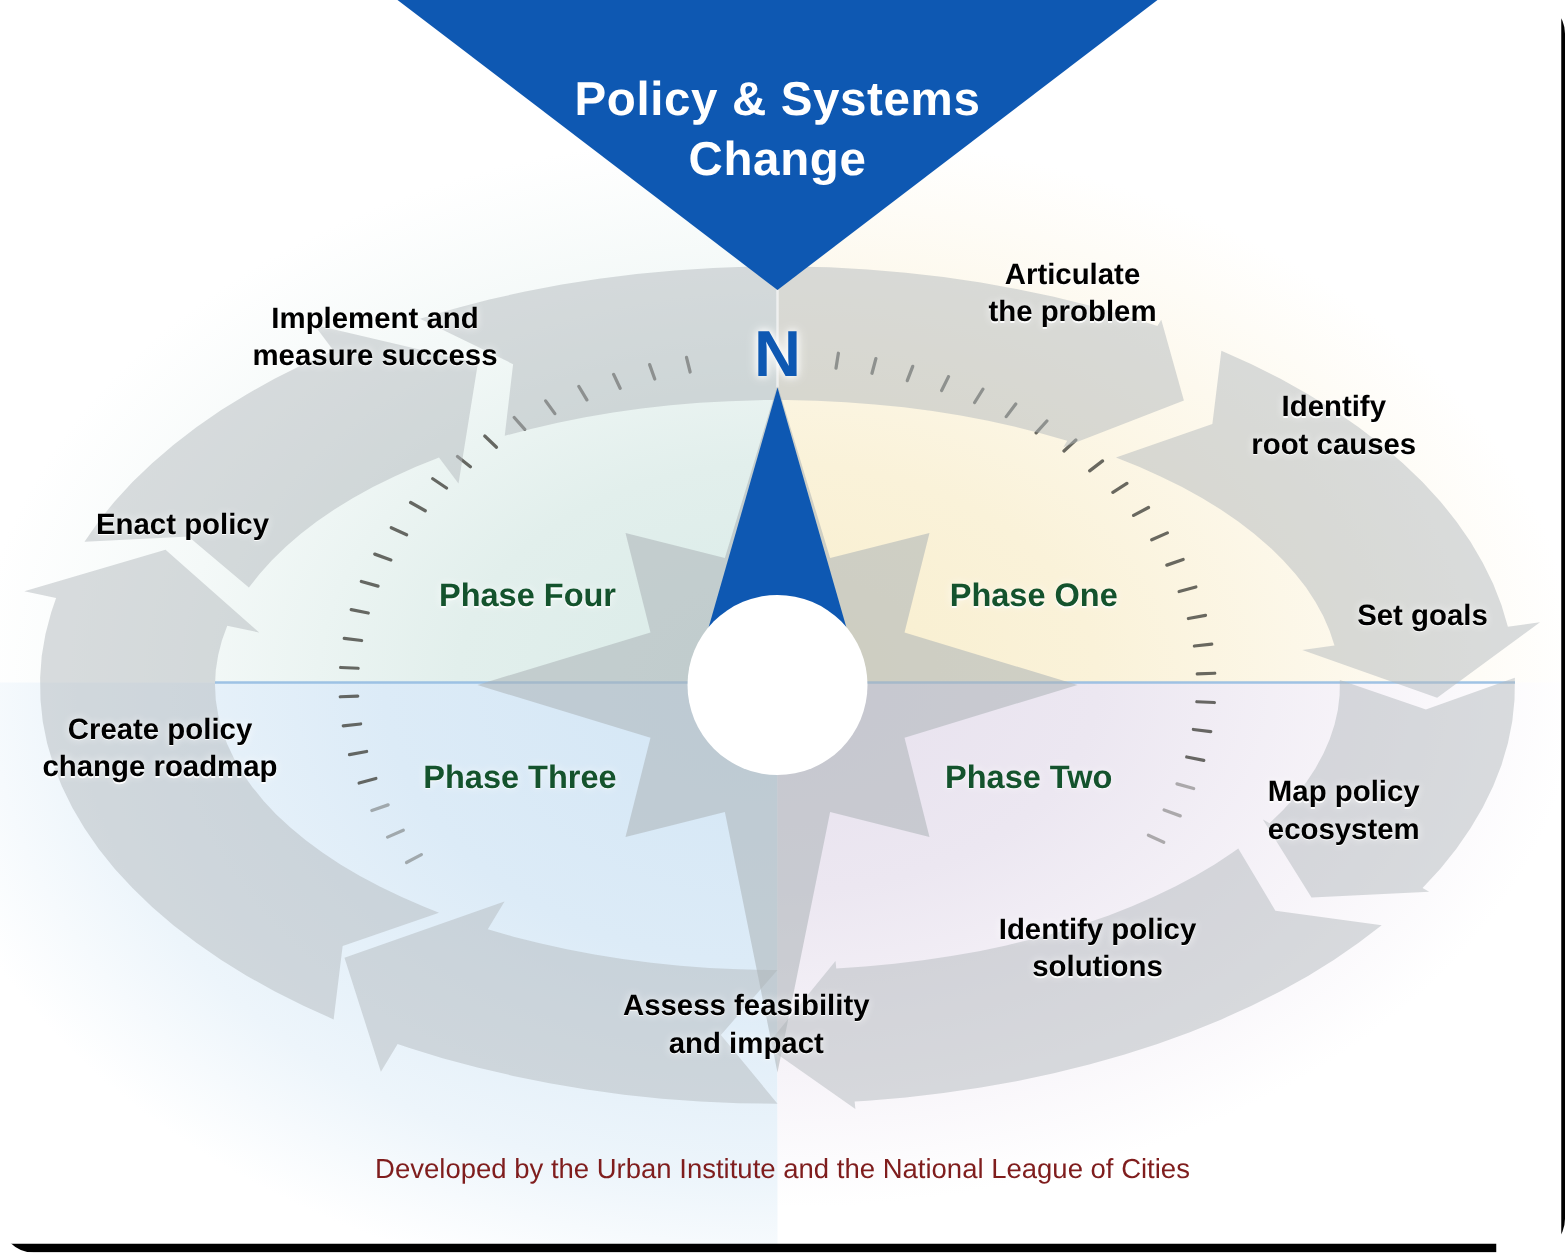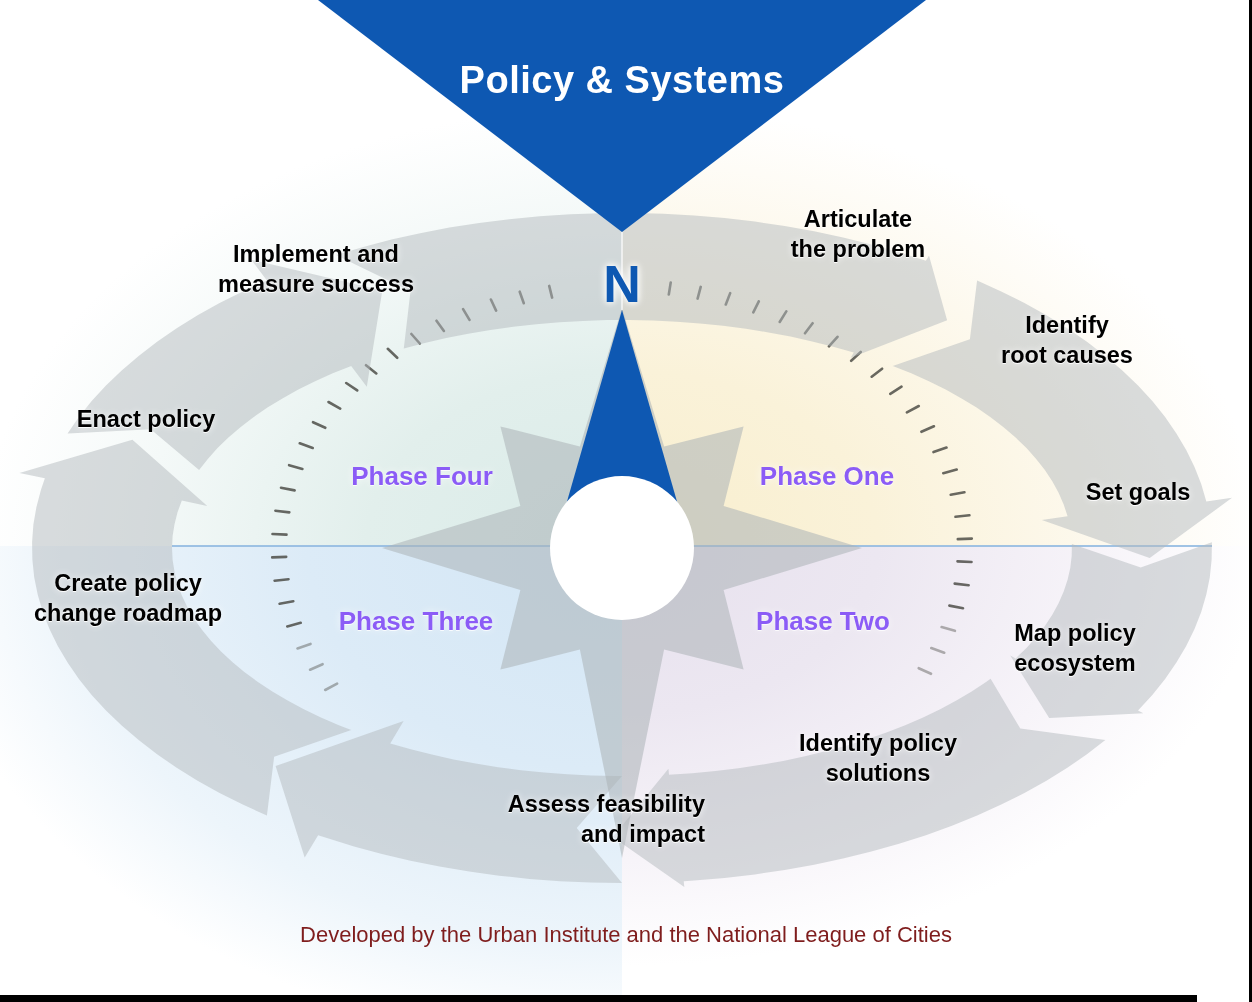--- a/index.html
+++ b/index.html
@@ -1,53 +1,54 @@
 <!DOCTYPE html>
 <html><head>
 <meta charset="utf-8">
 <style>
   html,body{margin:0;padding:0;background:#ffffff;}
   #stage{
     position:relative;width:1252px;height:1002px;overflow:hidden;background:#ffffff;
     font-family:"Liberation Sans","DejaVu Sans",sans-serif;
+    border-radius:27px;
   }
   .quad{position:absolute;}
   #quad-tl{left:0;top:0;width:622px;height:546px;
     background:radial-gradient(ellipse 640px 440px at 100% 100%, #d9ebe8 0%, #e2efec 40%, #f4f9f8 75%, rgba(255,255,255,0) 100%);}
   #quad-tr{left:622px;top:0;width:630px;height:546px;
     background:radial-gradient(ellipse 640px 440px at 0% 100%, #f8eecd 0%, #faf2d9 40%, #fdf9ee 75%, rgba(255,255,255,0) 100%);}
   #quad-bl{left:0;top:546px;width:622px;height:456px;
     background:radial-gradient(ellipse 700px 500px at 100% 0%, #d3e6f5 0%, #dcebf7 45%, #edf5fb 80%, rgba(255,255,255,0) 100%);}
   #quad-br{left:622px;top:546px;width:630px;height:456px;
     background:radial-gradient(ellipse 640px 420px at 0% 0%, #e7e1ee 0%, #ece7f1 40%, #f7f4f9 75%, rgba(255,255,255,0) 100%);}
   #equator-line{position:absolute;left:172px;top:545px;width:1040px;height:2px;
     background:#8fb9e0;opacity:.85;}
   #diagram{position:absolute;left:0;top:0;pointer-events:none;}
   .txt{position:absolute;text-align:center;}
   #banner-title{left:372px;top:56px;width:500px;color:#ffffff;font-size:38px;line-height:48px;font-weight:bold;letter-spacing:.5px;}
   #north-label{left:586px;top:258px;width:72px;color:#0e58b2;font-size:52px;line-height:52px;font-weight:bold;
     text-shadow:0 0 6px #ffffff,0 0 10px #ffffff;}
-  .phase{color:#8b5cf6;font-size:26px;line-height:28px;font-weight:bold;
+  .phase{color:#14532d;font-size:26px;line-height:28px;font-weight:bold;
     text-shadow:0 1px 0 rgba(255,255,255,.8),0 0 8px rgba(255,255,255,.7);}
   #phase-four{left:322px;top:462px;width:200px;}
   #phase-one{left:727px;top:462px;width:200px;}
   #phase-three{left:316px;top:607px;width:200px;}
   #phase-two{left:723px;top:607px;width:200px;}
   .step{color:#000000;font-size:23.5px;line-height:30px;font-weight:bold;white-space:pre-line;
     text-shadow:0 1px 0 rgba(255,255,255,.9),0 0 7px rgba(255,255,255,.85);}
-  #step-implement{left:176px;top:239px;width:280px;}
+  #step-implement{left:160px;top:239px;width:280px;}
   #step-articulate{left:738px;top:204px;width:240px;}
   #step-rootcauses{left:947px;top:310px;width:240px;}
   #step-setgoals{left:1038px;top:477px;width:200px;}
   #step-enact{left:26px;top:368px;width:240px;margin-top:36px;}
   #step-roadmap{left:8px;top:568px;width:240px;}
   #step-mapeco{left:955px;top:618px;width:240px;}
   #step-develop{left:160px;top:702px;width:240px;}
   #step-identsol{left:758px;top:728px;width:240px;}
-  #step-assess{left:465px;top:789px;width:240px;text-align:right;}
+  #step-assess{left:477px;top:789px;width:240px;}
   #footer-credit{left:0;top:922px;width:1252px;color:#7f1d1d;font-size:22px;font-weight:normal;}
   #bottom-bar{position:absolute;left:0;top:995px;width:1197px;height:7px;background:#000000;}
   #right-border{position:absolute;left:1249px;top:0;width:3px;height:1002px;background:#000000;}
 </style>
 </head>
 <body>
 
 <div id="stage">
   <div class="quad" id="quad-tl"></div>
   <div class="quad" id="quad-tr"></div>
@@ -115,20 +116,21 @@
       </g>
       <polygon points="622.0,308.0 664.1,446.4 743.6,426.4 723.6,505.9 862.0,548.0 723.6,590.1 743.6,669.6 664.1,649.6 622.0,858.0 579.9,649.6 500.4,669.6 520.4,590.1 382.0,548.0 520.4,505.9 500.4,426.4 579.9,446.4" fill="rgba(172,178,182,0.55)"></polygon>
       <polygon points="622,310 564,512 680,512" fill="#0e58b2"></polygon>
       <circle cx="622" cy="548" r="72" fill="#ffffff"></circle>
       <polygon points="318,0 926,0 622,232" fill="#0e58b2"></polygon>
       <line x1="622" y1="232" x2="622" y2="310" stroke="rgba(255,255,255,0.6)" stroke-width="2"></line>
     </svg>
 
   <div class="txt" id="banner-title">
     <div>Policy &amp; Systems</div>
+    <div>Change</div>
   </div>
 
   <div class="txt" id="north-label">N</div>
 
   <div class="txt phase" id="phase-one">Phase One</div>
   <div class="txt phase" id="phase-two">Phase Two</div>
   <div class="txt phase" id="phase-three">Phase Three</div>
   <div class="txt phase" id="phase-four">Phase Four</div>
 
   <div class="txt step" id="step-articulate">Articulate

